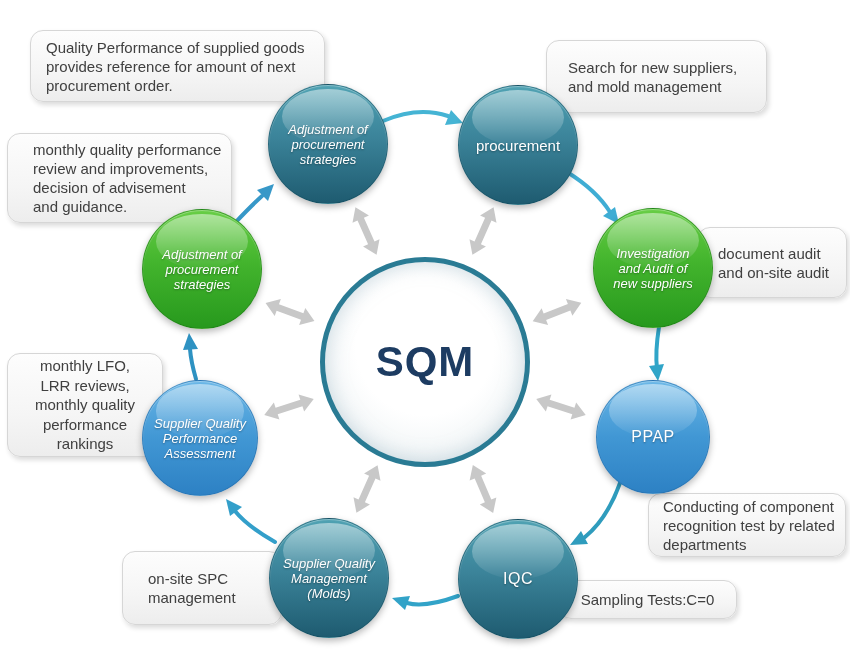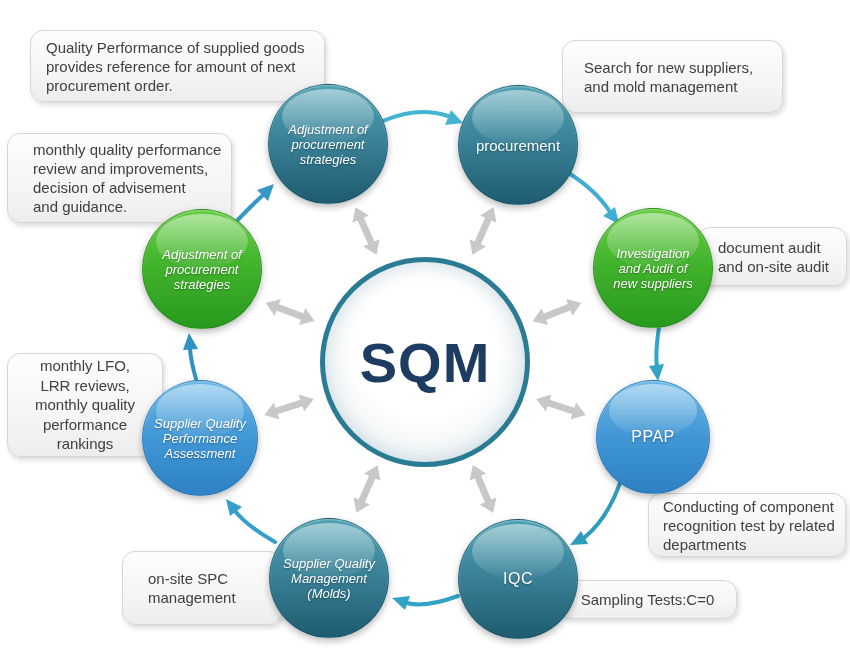--- a/index.html
+++ b/index.html
@@ -43,37 +43,37 @@
   .fs20{font-size:16px;line-height:22px;letter-spacing:0.5px;}
 
   
   .center-circle{
     position:absolute;z-index:4;left:320px;top:257px;width:210px;height:210px;
     box-sizing:border-box;border-radius:50%;
     border:5px solid #2a7b94;
     background:radial-gradient(circle at 50% 42%, #ffffff 45%, #f5f8f9 66%, #e4ecef 88%, #d8e3e8 100%);
     box-shadow:inset 0 0 20px rgba(160,185,200,0.5);
     display:flex;align-items:center;justify-content:center;
-    color:#1d3c62;font-size:56px;font-weight:bold;letter-spacing:1px;
+    color:#1d3c62;font-size:42px;font-weight:bold;letter-spacing:1px;
   }
 
   
   .n-adjustment-top{left:268px;top:84px;width:118px;height:118px;}
   .n-procurement{left:458px;top:85px;width:118px;height:118px;}
   .n-investigation{left:593px;top:208px;width:118px;height:118px;}
   .n-ppap{left:596px;top:380px;width:112px;height:112px;}
   .n-iqc{left:458px;top:519px;width:118px;height:118px;}
   .n-molds{left:269px;top:518px;width:118px;height:118px;}
   .n-assessment{left:142px;top:380px;width:114px;height:114px;}
   .n-adjustment-left{left:142px;top:209px;width:118px;height:118px;}
 
   
   .c-quality{left:30px;top:30px;width:295px;height:72px;padding-left:15px;}
-  .c-search{left:546px;top:40px;width:221px;height:73px;padding-left:21px;margin-left:16px;}
-  .c-document{left:697px;top:227px;width:150px;height:59px;padding-left:20px;}
+  .c-search{left:546px;top:40px;width:221px;height:73px;padding-left:21px;}
+  .c-document{left:697px;top:227px;width:150px;height:71px;padding-left:20px;}
   .c-monthly-review{left:7px;top:133px;width:225px;height:90px;padding-left:25px;}
   .c-monthly-lfo{left:7px;top:353px;width:156px;height:104px;line-height:19.5px;}
   .c-conducting{left:648px;top:493px;width:198px;height:64px;padding-left:14px;}
   .c-sampling{left:558px;top:580px;width:179px;height:39px;}
   .c-spc{left:122px;top:551px;width:160px;height:74px;padding-left:25px;}
 </style>
 </head>
 <body>
 
 <div class="canvas">

